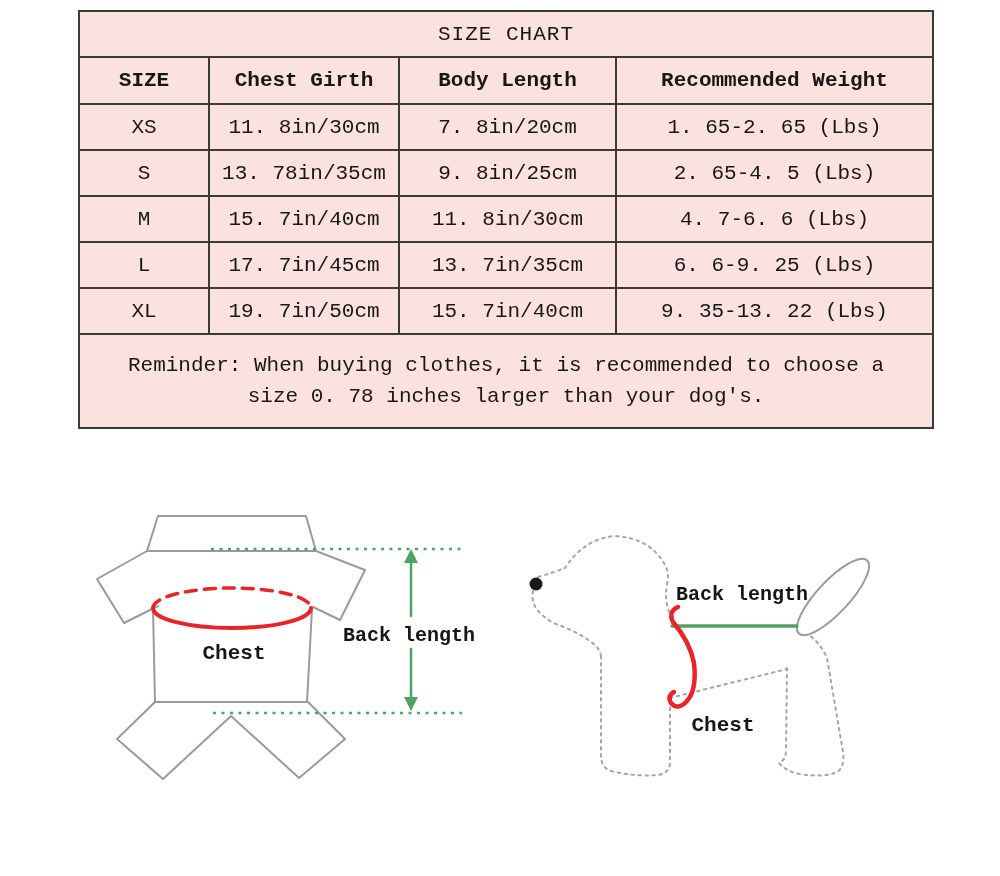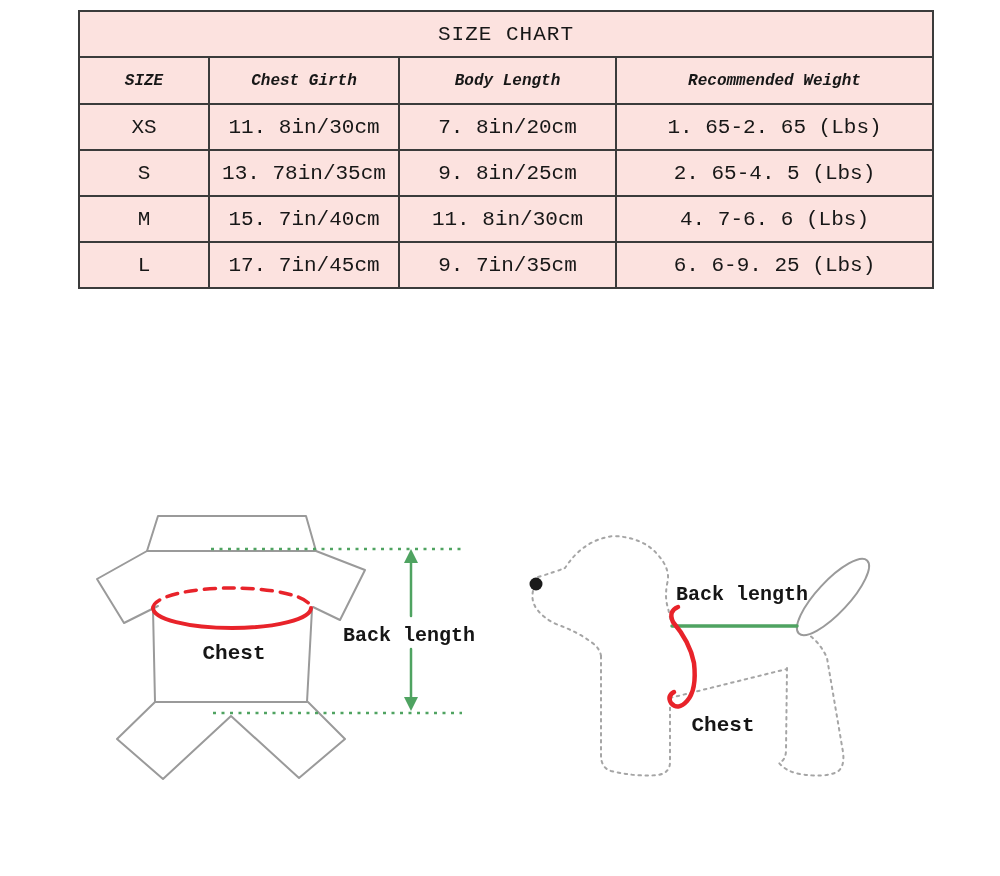--- a/index.html
+++ b/index.html
@@ -34,23 +34,22 @@
     font-weight: normal;
   }
   td.title-cell {
     height: 44px;
     font-size: 22px;
     font-weight: bold;
     letter-spacing: 1px;
   }
   tr.header-row th {
     height: 45px;
-    font-size: 16px;
+    font-size: 21px;
     font-weight: bold;
-    font-style: italic;
   }
   tr.data-row td { height: 44px; }
   td.reminder-cell {
     height: 92px;
     font-size: 21px;
     line-height: 31px;
   }
   .reminder-line { text-align: center; }
   svg.diagram-layer {
     position: absolute;
@@ -105,22 +104,34 @@
       </tr>
       <tr class="data-row">
         <td>M</td>
         <td>15. 7in/40cm</td>
         <td>11. 8in/30cm</td>
         <td>4. 7-6. 6 (Lbs)</td>
       </tr>
       <tr class="data-row">
         <td>L</td>
         <td>17. 7in/45cm</td>
-        <td>9. 7in/35cm</td>
+        <td>13. 7in/35cm</td>
         <td>6. 6-9. 25 (Lbs)</td>
+      </tr>
+      <tr class="data-row">
+        <td>XL</td>
+        <td>19. 7in/50cm</td>
+        <td>15. 7in/40cm</td>
+        <td>9. 35-13. 22 (Lbs)</td>
+      </tr>
+      <tr>
+        <td class="reminder-cell" colspan="4">
+          <div class="reminder-line">Reminder: When buying clothes, it is recommended to choose a</div>
+          <div class="reminder-line">size 0. 78 inches larger than your dog's.</div>
+        </td>
       </tr>
     </tbody>
   </table>
 
   <svg class="diagram-layer" viewBox="0 476 1000 400">
 
     <g fill="none" stroke="#9a9a9a" stroke-width="2" stroke-linejoin="round" stroke-linecap="round">
 
       <path d="M158,516 L306,516 L316,551 L147,551 Z" fill="#ffffff"></path>
 

